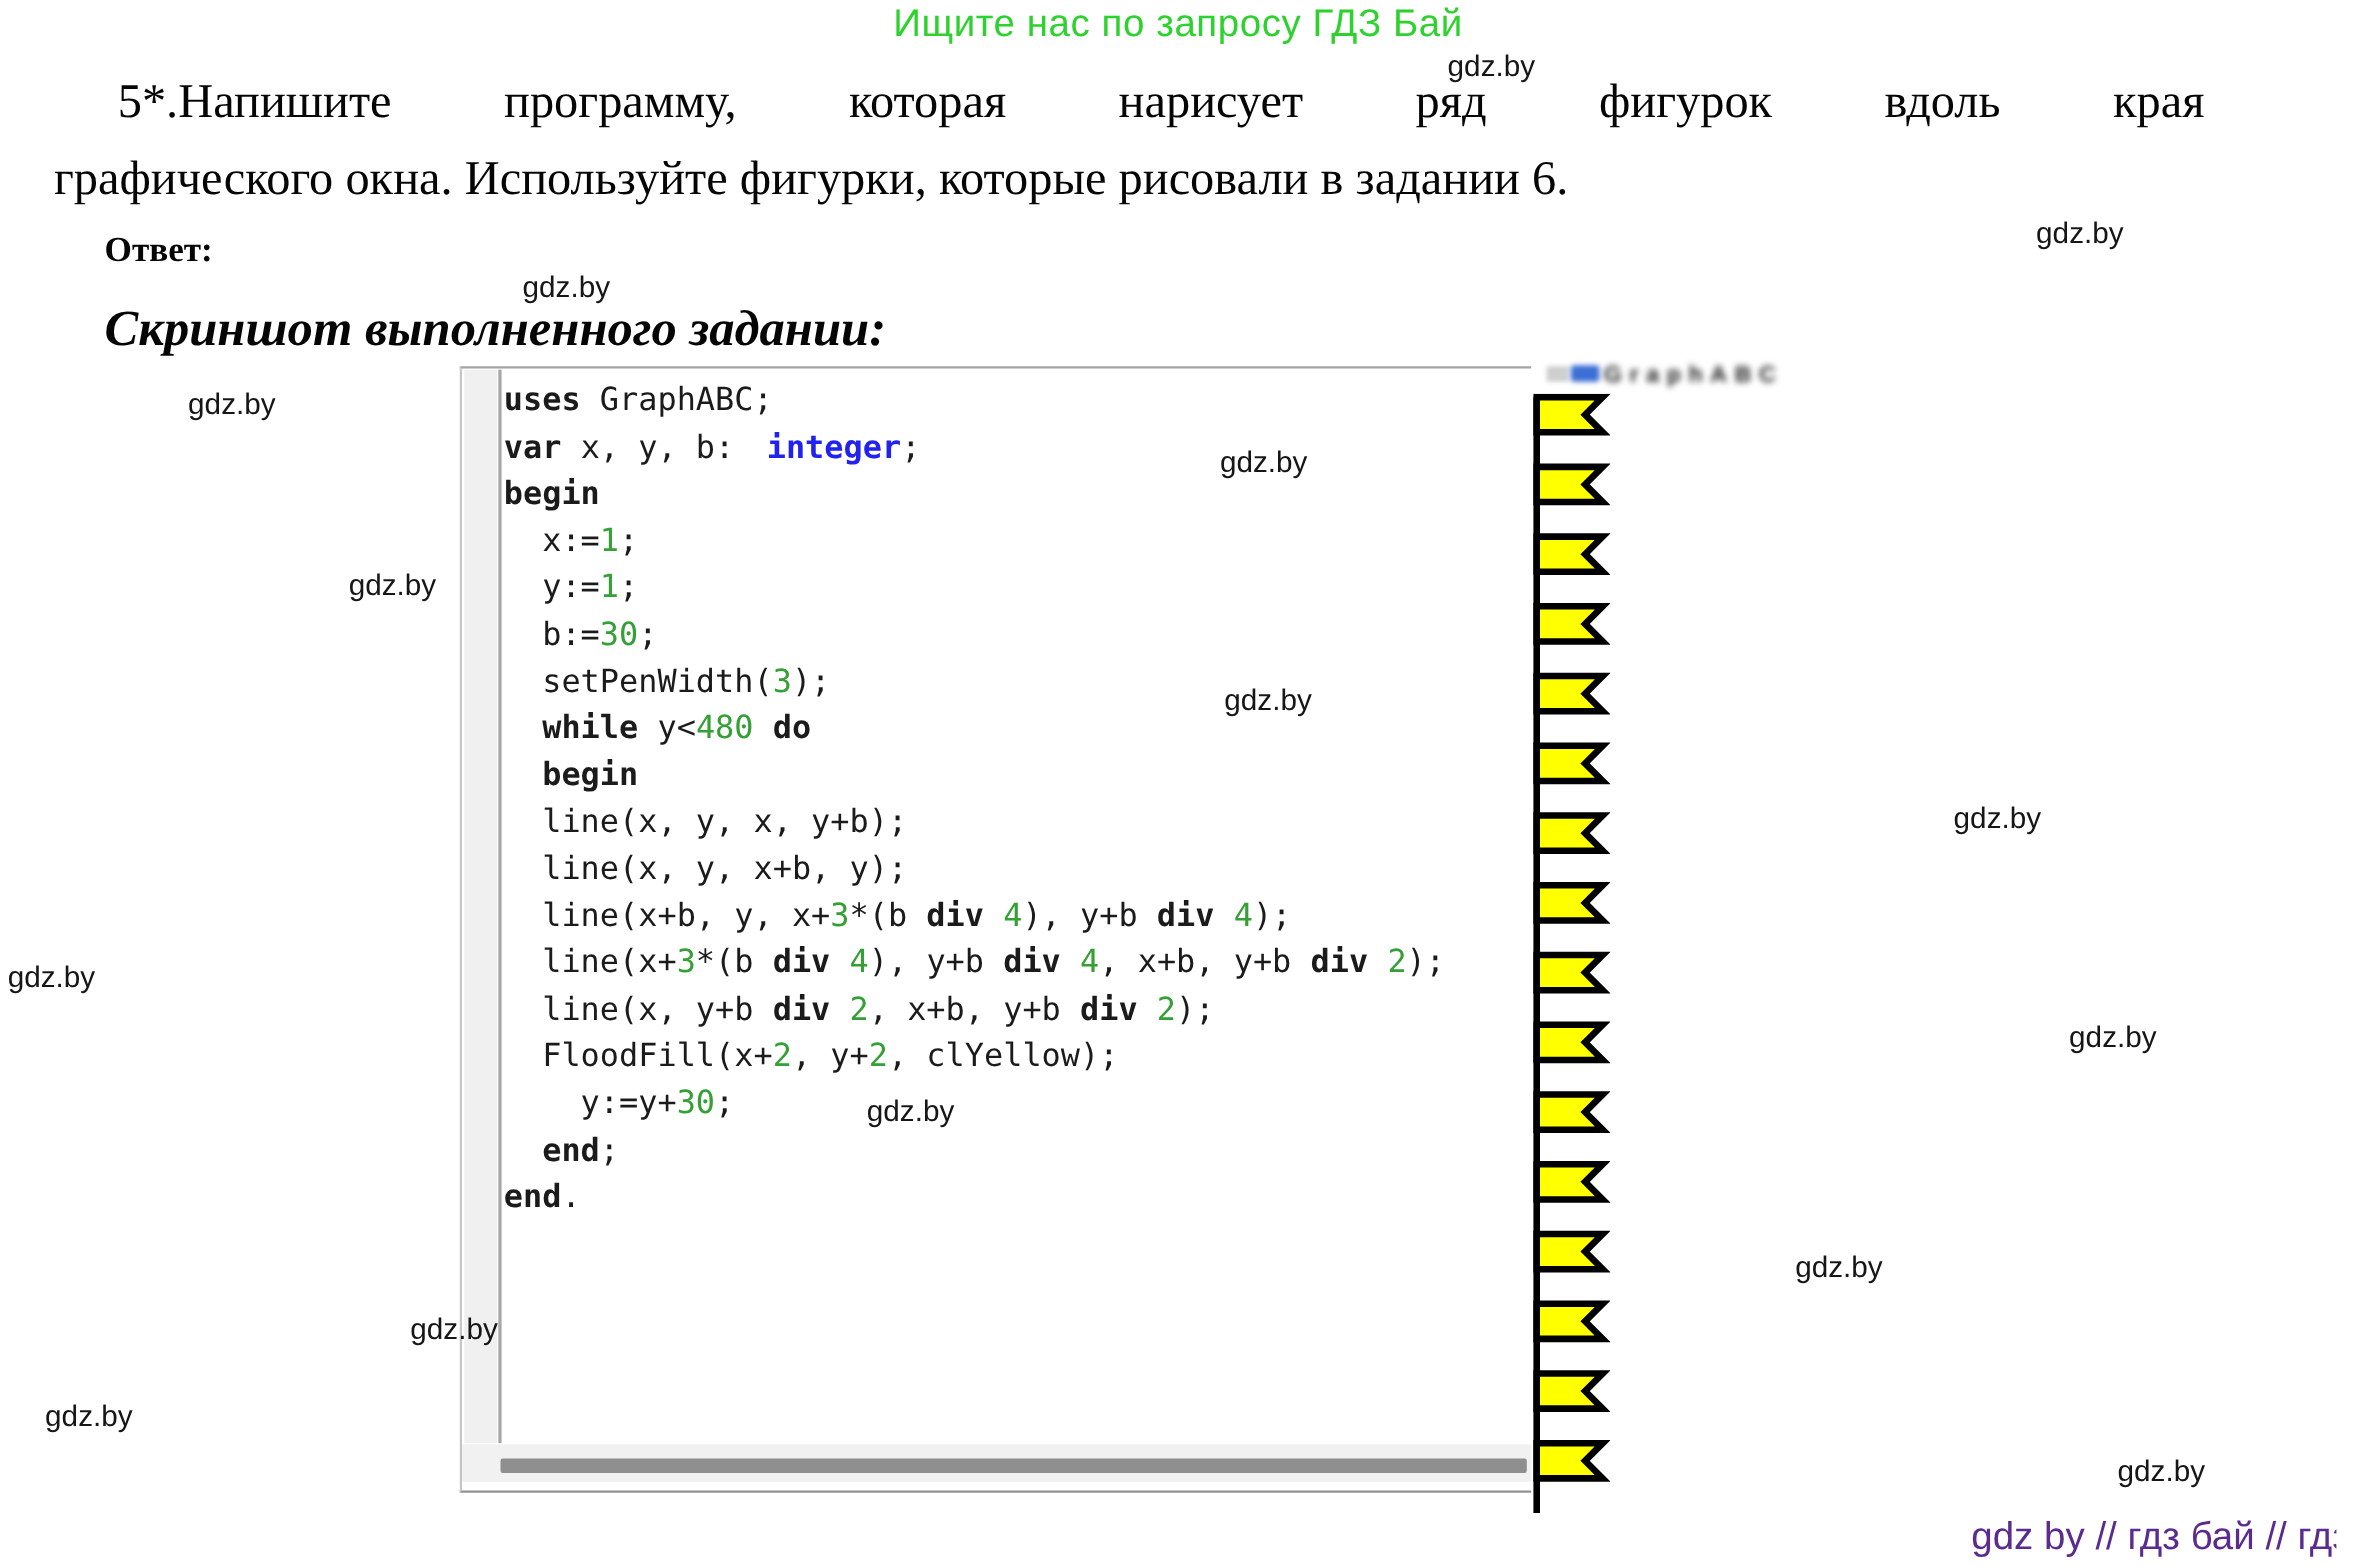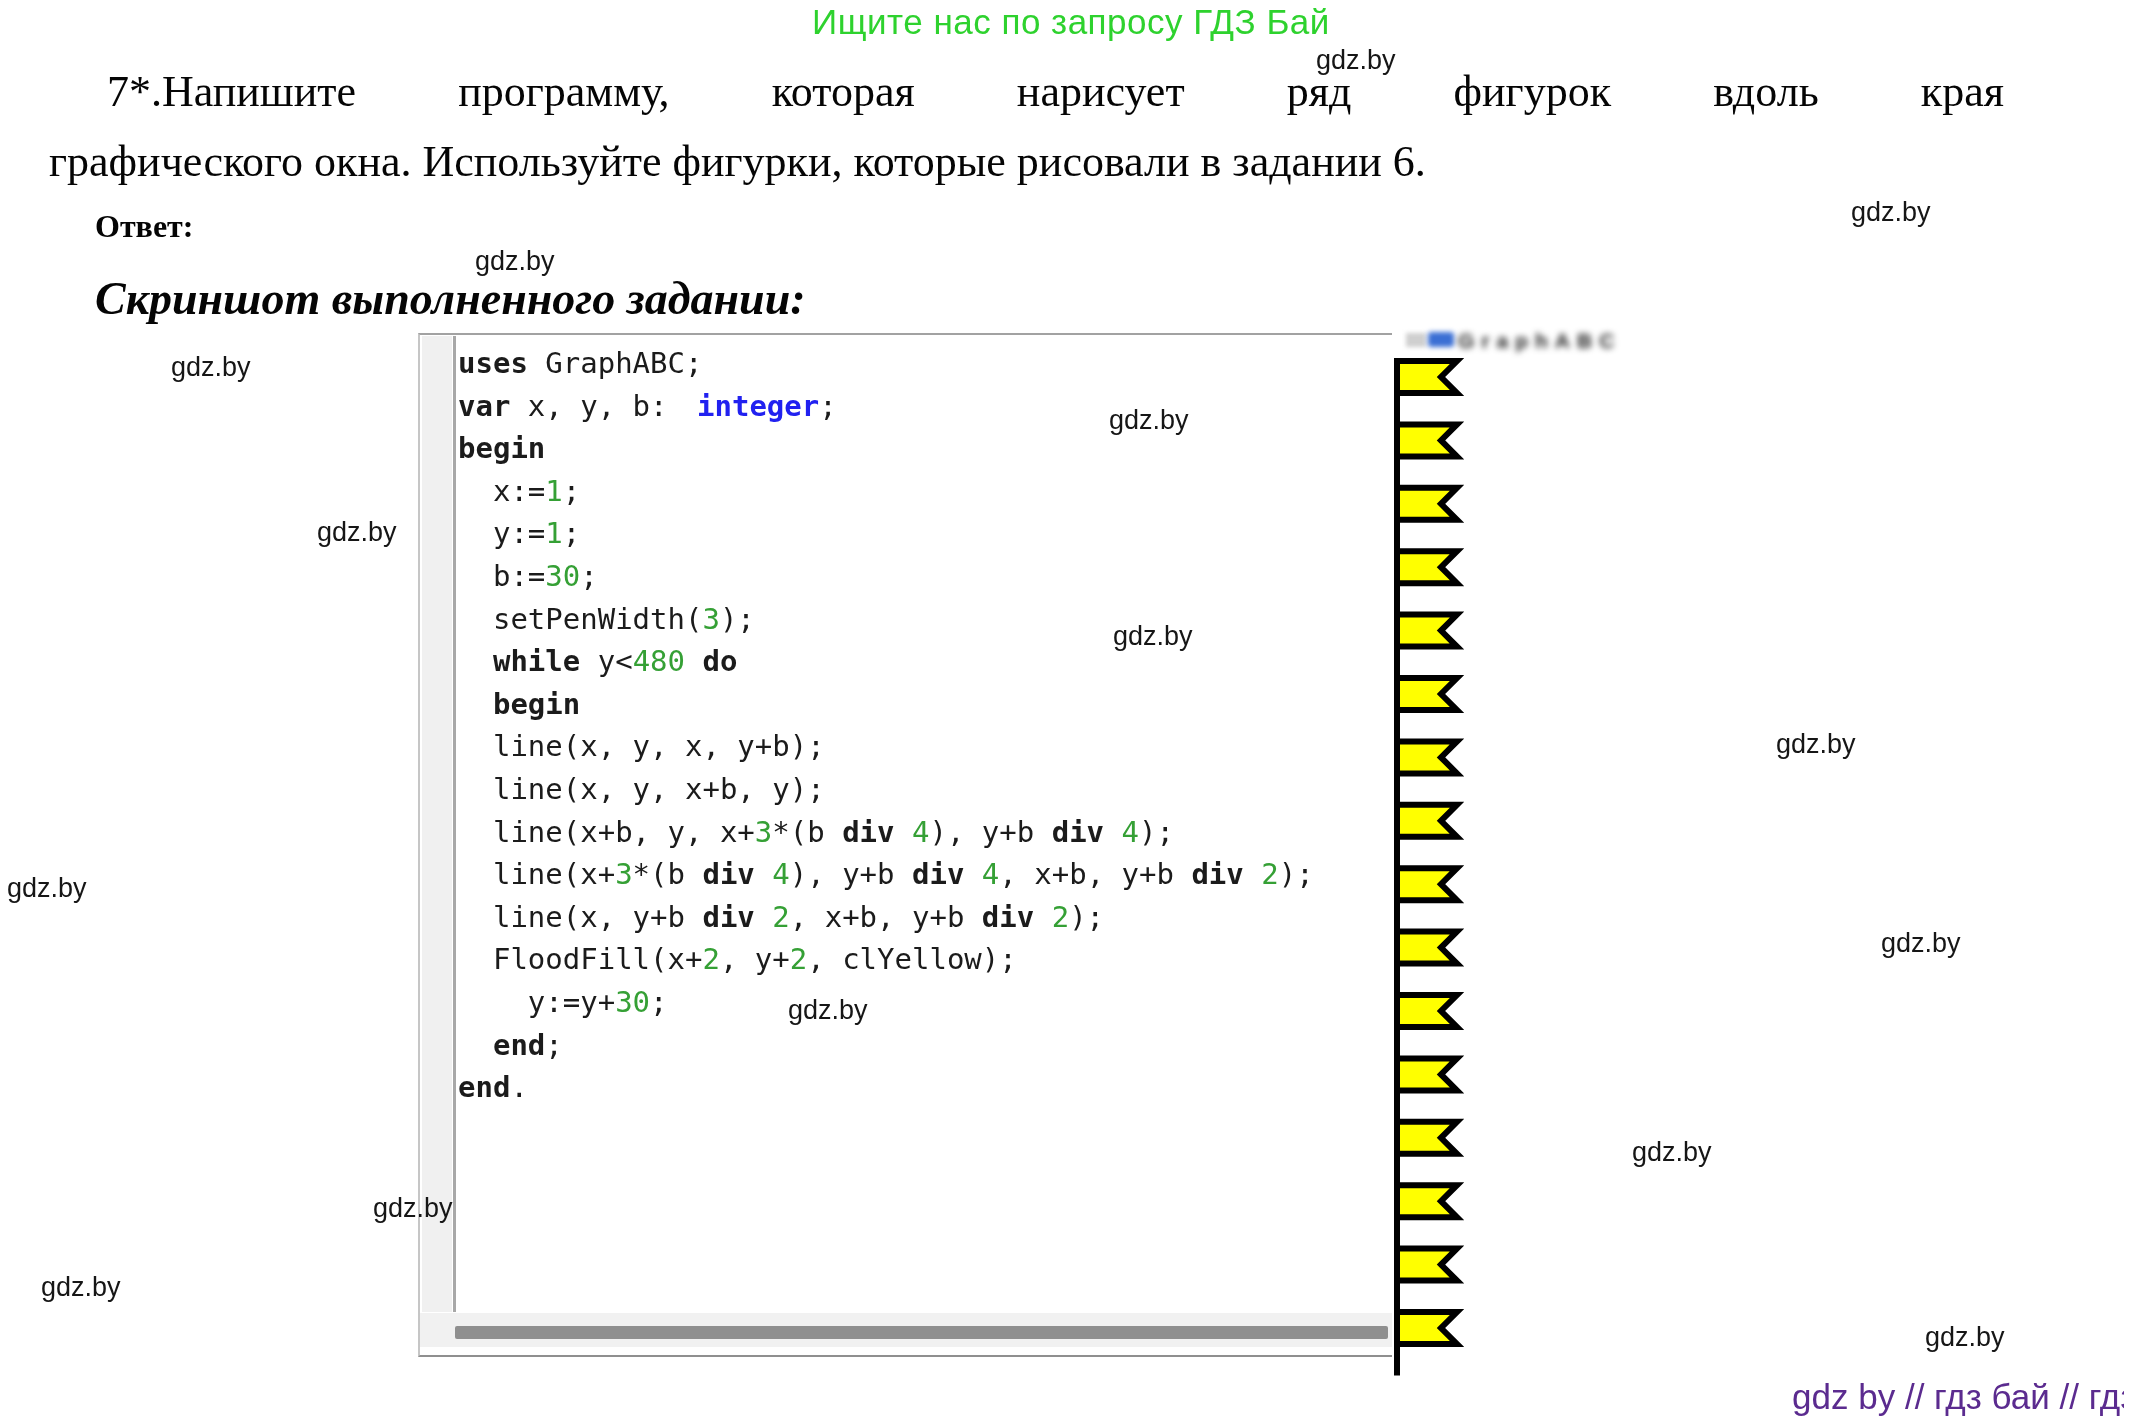--- a/index.html
+++ b/index.html
@@ -54,21 +54,21 @@
 
   
   #footer{top:1377px;left:0;width:2142px;text-align:right;font-size:35px;padding-left:41px;}
 </style>
 </head>
 <body>
 <div id="canvas">
 
   <div id="promo" class="abs" style="color: rgb(46, 210, 46);">Ищите нас по запросу ГДЗ Бай</div>
 
-  <div id="task-line1" class="abs serif">7*.Напишите программу, которая нарисует ряд фигурок вдоль края</div>
+  <div id="task-line1" class="abs serif">5*.Напишите программу, которая нарисует ряд фигурок вдоль края</div>
   <div id="task-line2" class="abs serif">графического окна. Используйте фигурки, которые рисовали в задании 6.</div>
   <div id="answer-label" class="abs serif">Ответ:</div>
   <div id="screenshot-label" class="abs serif">Скриншот выполненного задании:</div>
 
   <div id="editor-window" class="abs"></div>
   <div id="gutter" class="abs"></div>
   <div id="gutter-sep" class="abs"></div>
   <div id="code-block" class="abs"><div class="code-line"><span class="seg kw">uses</span><span class="seg id"> GraphABC;</span></div><div class="code-line"><span class="seg kw">var</span><span class="seg id"> x, y, b: </span><span class="seg typ">integer</span><span class="seg id">;</span></div><div class="code-line"><span class="seg kw">begin</span></div><div class="code-line"><span class="seg id">  x:=</span><span class="seg num">1</span><span class="seg id">;</span></div><div class="code-line"><span class="seg id">  y:=</span><span class="seg num">1</span><span class="seg id">;</span></div><div class="code-line"><span class="seg id">  b:=</span><span class="seg num">30</span><span class="seg id">;</span></div><div class="code-line"><span class="seg id">  setPenWidth(</span><span class="seg num">3</span><span class="seg id">);</span></div><div class="code-line"><span class="seg id">  </span><span class="seg kw">while</span><span class="seg id"> y&lt;</span><span class="seg num">480</span><span class="seg id"> </span><span class="seg kw">do</span></div><div class="code-line"><span class="seg id">  </span><span class="seg kw">begin</span></div><div class="code-line"><span class="seg id">  line(x, y, x, y+b);</span></div><div class="code-line"><span class="seg id">  line(x, y, x+b, y);</span></div><div class="code-line"><span class="seg id">  line(x+b, y, x+</span><span class="seg num">3</span><span class="seg id">*(b </span><span class="seg kw">div</span><span class="seg id"> </span><span class="seg num">4</span><span class="seg id">), y+b </span><span class="seg kw">div</span><span class="seg id"> </span><span class="seg num">4</span><span class="seg id">);</span></div><div class="code-line"><span class="seg id">  line(x+</span><span class="seg num">3</span><span class="seg id">*(b </span><span class="seg kw">div</span><span class="seg id"> </span><span class="seg num">4</span><span class="seg id">), y+b </span><span class="seg kw">div</span><span class="seg id"> </span><span class="seg num">4</span><span class="seg id">, x+b, y+b </span><span class="seg kw">div</span><span class="seg id"> </span><span class="seg num">2</span><span class="seg id">);</span></div><div class="code-line"><span class="seg id">  line(x, y+b </span><span class="seg kw">div</span><span class="seg id"> </span><span class="seg num">2</span><span class="seg id">, x+b, y+b </span><span class="seg kw">div</span><span class="seg id"> </span><span class="seg num">2</span><span class="seg id">);</span></div><div class="code-line"><span class="seg id">  FloodFill(x+</span><span class="seg num">2</span><span class="seg id">, y+</span><span class="seg num">2</span><span class="seg id">, clYellow);</span></div><div class="code-line"><span class="seg id">    y:=y+</span><span class="seg num">30</span><span class="seg id">;</span></div><div class="code-line"><span class="seg id">  </span><span class="seg kw">end</span><span class="seg id">;</span></div><div class="code-line"><span class="seg kw">end</span><span class="seg id">.</span></div></div>
   <div id="scroll-track" class="abs"></div>
   <div id="scroll-thumb" class="abs"></div>

